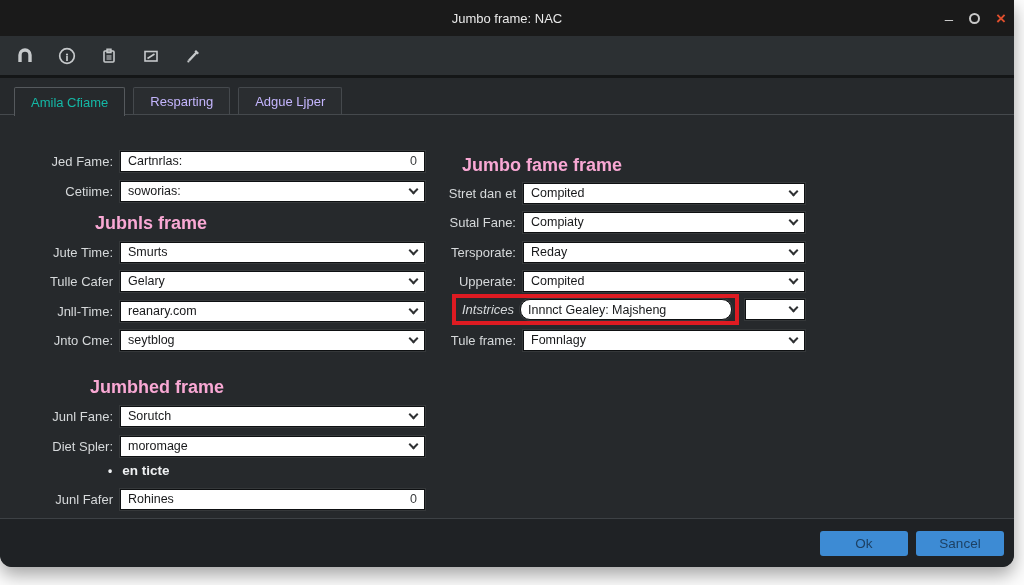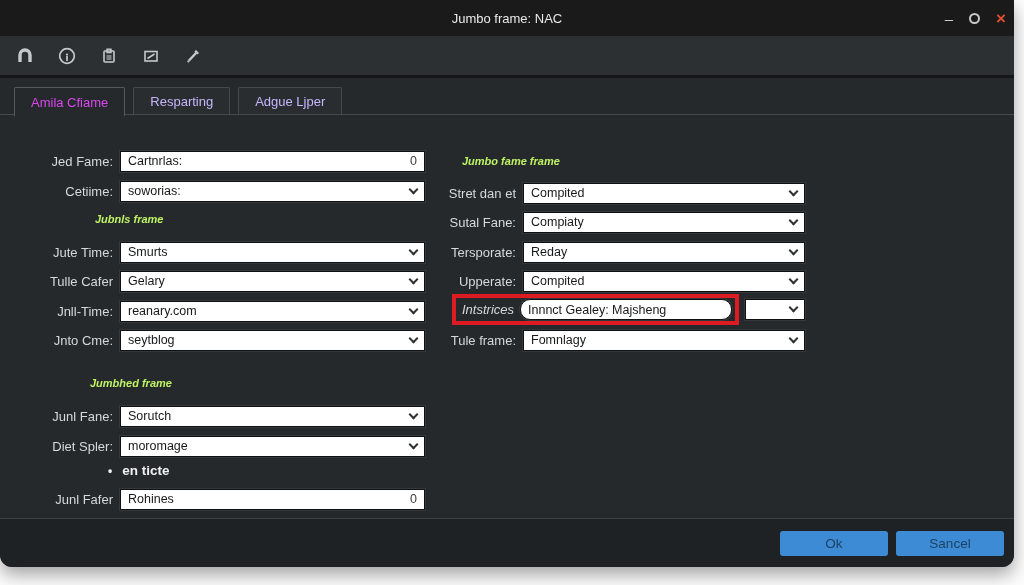--- a/index.html
+++ b/index.html
@@ -24,55 +24,55 @@
     border-bottom:3px solid #141617; display:flex; align-items:center; gap:20px; padding-left:14px; }
   .tool-icon { width:22px; height:22px; display:flex; align-items:center; justify-content:center; }
   .tool-icon svg { display:block; }
 
   
   .tabline { position:absolute; left:0; top:114px; right:0; height:1px; background:#45494d; }
   .tabbar { position:absolute; left:14px; top:87px; display:flex; }
   .tab { height:27px; padding:0 16px; margin-right:8px; display:flex; align-items:center;
     font-size:13px; color:#c4b5fd; background:#2a2d30; border:1px solid #45494d; border-bottom:none;
     border-radius:2px 2px 0 0; position:relative; }
-  .tab.active { background:#26292c; color:#d946ef; height:29px; z-index:3; border-color:#55595d; }
+  .tab.active { background:#26292c; color:#14b8a6; height:29px; z-index:3; border-color:#55595d; }
 
   
   .row { position:absolute; height:22px; display:flex; align-items:center; }
   .row-l { left:8px;   width:417px; }
   .row-r { left:427px; width:378px; }
   .lbl { font-size:13px; color:#d6d9db; text-align:right; padding-right:7px; flex:0 0 auto; }
   .row-l .lbl { width:112px; }
   .row-r .lbl { width:96px; }
   .field { flex:1; height:21px; background:#ffffff; border:1px solid #0e1012; display:flex;
     align-items:center; padding:0 7px; font-size:12.5px; color:#17181a;
     box-shadow:0 0 0 1px rgba(255,255,255,.07);gap:32px; }
   .chev { width:7px; height:7px; border-right:2px solid #2f3133; border-bottom:2px solid #2f3133;
     transform:rotate(45deg); margin-left:auto; margin-top:-4px; flex:0 0 auto; }
   .spin { margin-left:auto; color:#3a3c3e; font-size:12.5px; }
 
-  .heading { position:absolute; color:#bef264; font-size:11px; font-weight:bold;font-style:italic; }
+  .heading { position:absolute; color:#f9a8d4; font-size:18px; font-weight:bold; }
   .bullet-line { position:absolute; left:108px; top:463px; color:#eef0f2; font-size:13.5px; font-weight:bold; }
   .bullet-line .dot { font-size:12px; margin-right:10px; }
 
   
   .redbox { position:absolute; left:452px; top:294px; width:287px; height:31px;
     border:4px solid #de1b22; display:flex; align-items:center; padding:0 3px 0 6px; gap:6px; z-index:2; }
   .redbox .lbl { width:auto; padding-right:0;font-style:italic; }
   .redbox .field { height:21px;border-radius:10px; }
   .chevbox { position:absolute; left:745px; top:299px; width:60px; height:21px; background:#ffffff;
     border:1px solid #0e1012; display:flex; align-items:center; justify-content:flex-end;
     padding-right:7px; box-shadow:0 0 0 1px rgba(255,255,255,.07); }
   .chevbox .chev { margin-left:0; }
 
   
   .footer { position:absolute; left:0; right:0; bottom:0; height:49px; background:#1f2225;
     border-top:1px solid #3d4145; display:flex; align-items:center; justify-content:flex-end;
     gap:8px; padding-right:10px; border-radius:0 0 12px 12px; }
-  .btn { width:108px; height:25px; border-radius:3px; display:flex; align-items:center;
+  .btn { width:88px; height:25px; border-radius:3px; display:flex; align-items:center;
     justify-content:center; font-size:13.5px; background:#3d8bd4; color:#1d4164; cursor:default; }
 </style>
 </head>
 <body>
 
 <div class="stage">
   <div class="window">
 
     <div class="titlebar">
       <span class="title">Jumbo frame: NAC</span>

